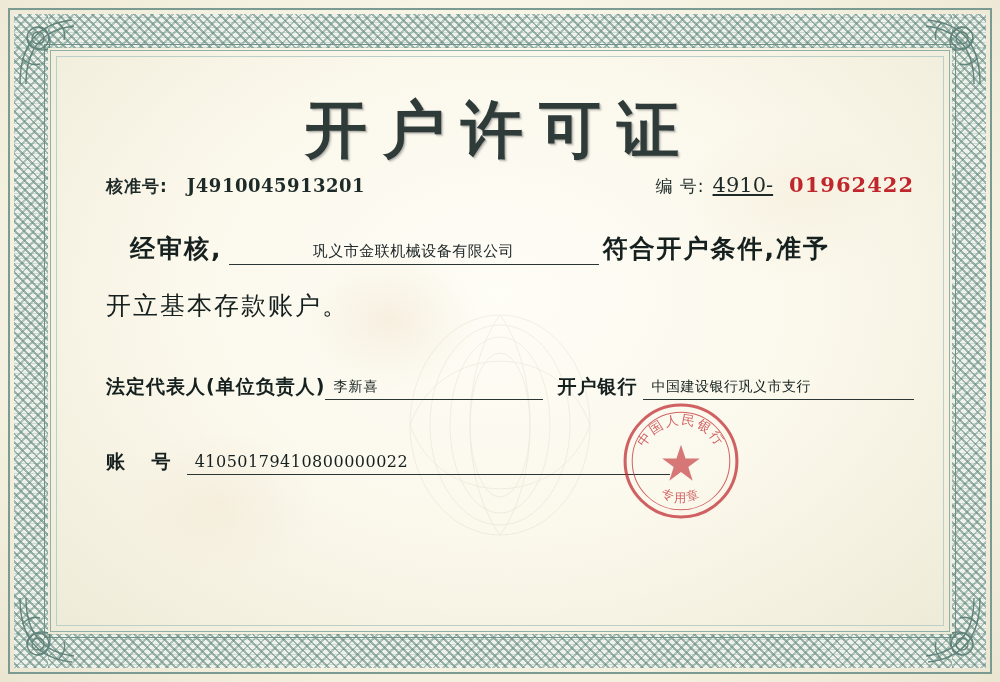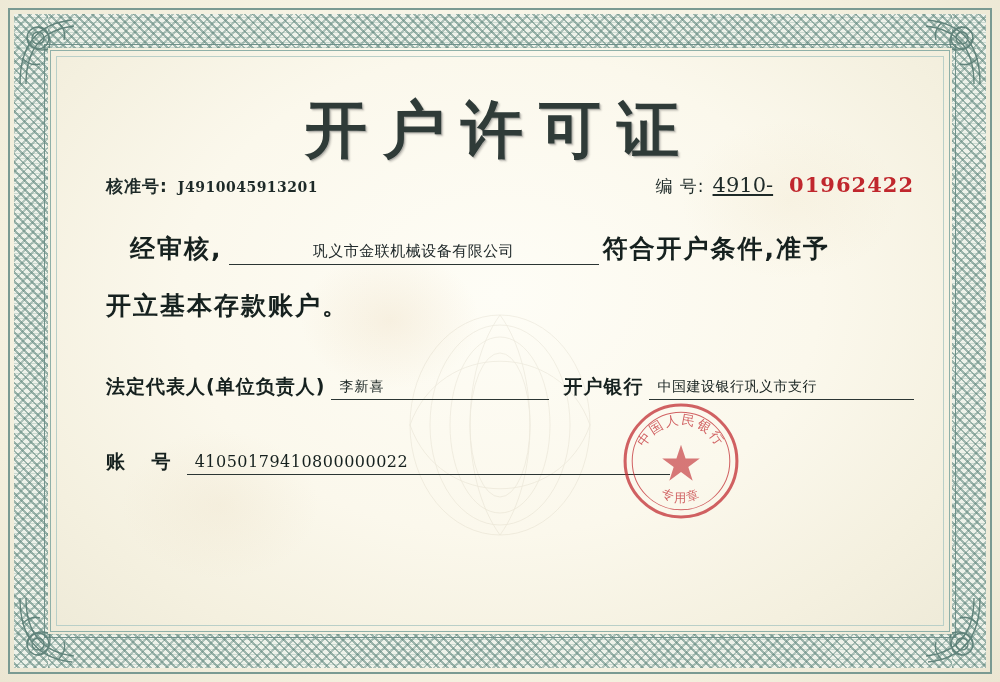--- a/index.html
+++ b/index.html
@@ -121,23 +121,23 @@
     right: 16px;
     display: flex;
     align-items: baseline;
     justify-content: space-between;
     font-size: 17px;
     color: #1e2a28;
   }
   .approval-left { display: flex; align-items: baseline; font-weight: bold; }
   .approval-label { font-size: 17px; letter-spacing: 1px; }
   .approval-value {
-    margin-left: 10px;
-    font-family: "DejaVu Serif", "Liberation Serif", serif;
-    font-size: 14px;
+    margin-left: 19px;
+    font-family: "DejaVu Serif", "Liberation Serif", serif;
+    font-size: 18px;
     letter-spacing: 0.5px;
   }
   .approval-right { display: flex; align-items: baseline; }
   .serial-label { font-size: 17px; letter-spacing: 1px; }
   .serial-prefix {
     margin-left: 8px;
     font-family: "DejaVu Serif", "Liberation Serif", serif;
     font-size: 21px;
     text-decoration: underline;
   }
@@ -172,40 +172,40 @@
     letter-spacing: 0.5px;
     padding-bottom: 3px;
     color: #20292a;
     font-family: "DejaVu Sans", "Liberation Sans", sans-serif;
   }
   .body-line-2 {
     position: absolute;
     top: 225px;
     left: 36px;
     font-size: 25px;
-    font-weight: bold;
+    font-weight: normal;
     color: #16211f;
     letter-spacing: 2px;
   }
 
   .row-rep {
     position: absolute;
     top: 310px;
     left: 36px;
     right: 16px;
     display: flex;
     align-items: flex-end;
     font-size: 19px;
     color: #16211f;
     letter-spacing: 1px;
   }
   .rep-label { font-weight: bold; white-space: nowrap; }
   .fill-rep {
     flex: 0 0 210px;
-    margin-left: 6px;
+    margin-left: 0;
     border-bottom: 1.2px solid #2b3533;
     text-align: left;
     padding: 0 0 3px 8px;
     font-size: 14px;
     letter-spacing: 1px;
     font-weight: normal;
   }
   .bank-label { font-weight: bold; white-space: nowrap; margin-left: 14px; }
   .fill-bank {
     flex: 1 1 auto;

